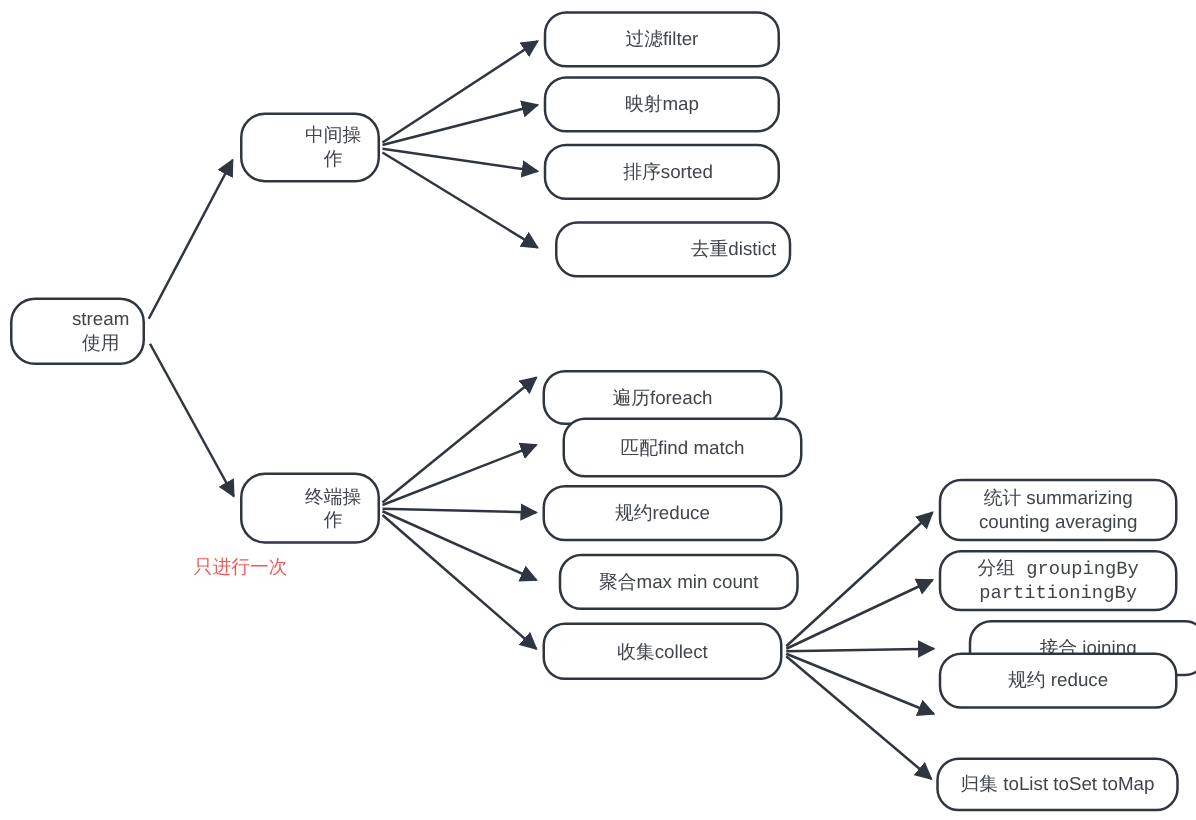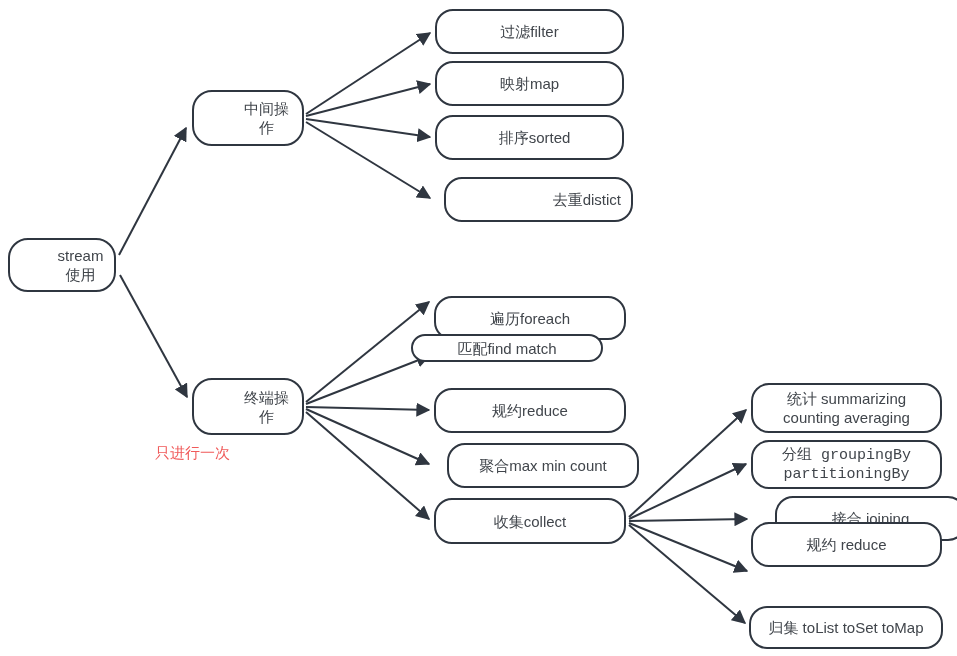--- a/index.html
+++ b/index.html
@@ -108,21 +108,21 @@
   </div>
 
   <div class="node big" style="left:192px; top:378px; width:112px; height:57px;">
     <span>终端操作</span>
   </div>
   <div class="note" style="left:155px; top:444px;">只进行一次</div>
 
   <div class="node" style="left:434px; top:280px; width:192px; height:44px;margin-top:16px;">
     <span>遍历foreach</span>
   </div>
-  <div class="node" style="left:411px; top:334px; width:192px; height:28px;">
+  <div class="node" style="left:450px; top:334px; width:192px; height:48px;">
     <span>匹配find match</span>
   </div>
   <div class="node" style="left:434px; top:388px; width:192px; height:45px;">
     <span>规约reduce</span>
   </div>
   <div class="node" style="left:434px; top:443px; width:192px; height:45px;margin-left:13px;">
     <span>聚合max min count</span>
   </div>
   <div class="node" style="left:434px; top:498px; width:192px; height:46px;">
     <span>收集collect</span>

